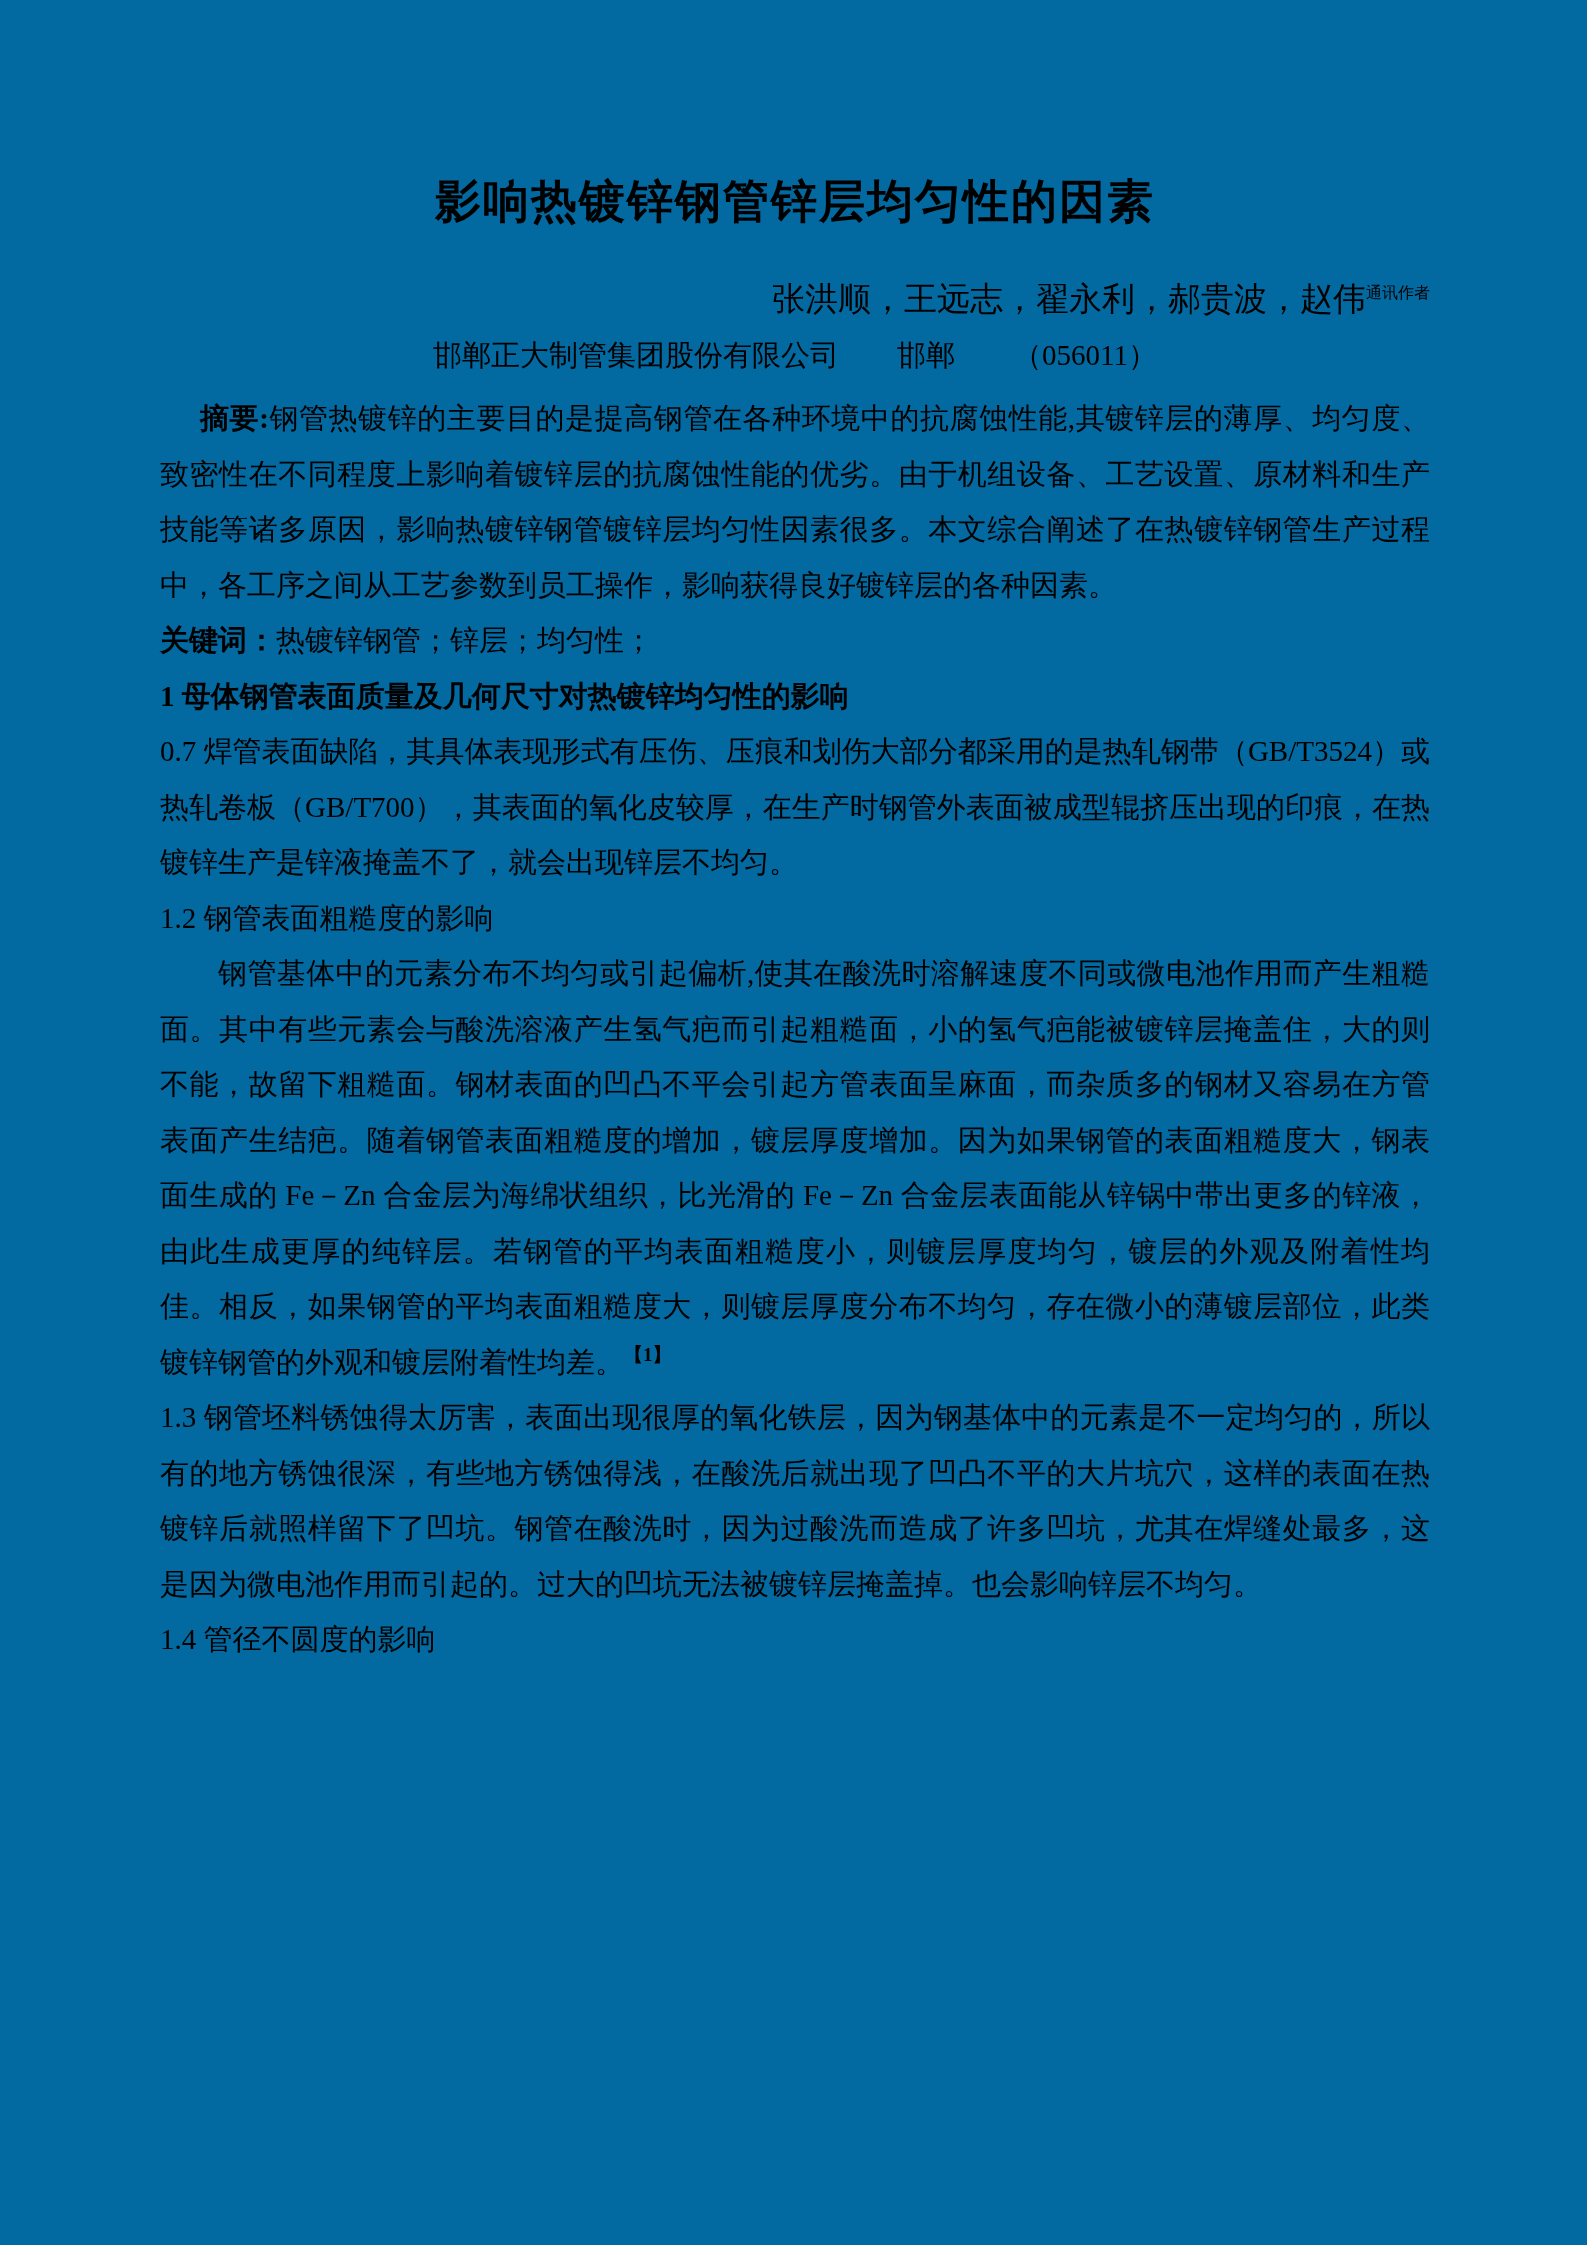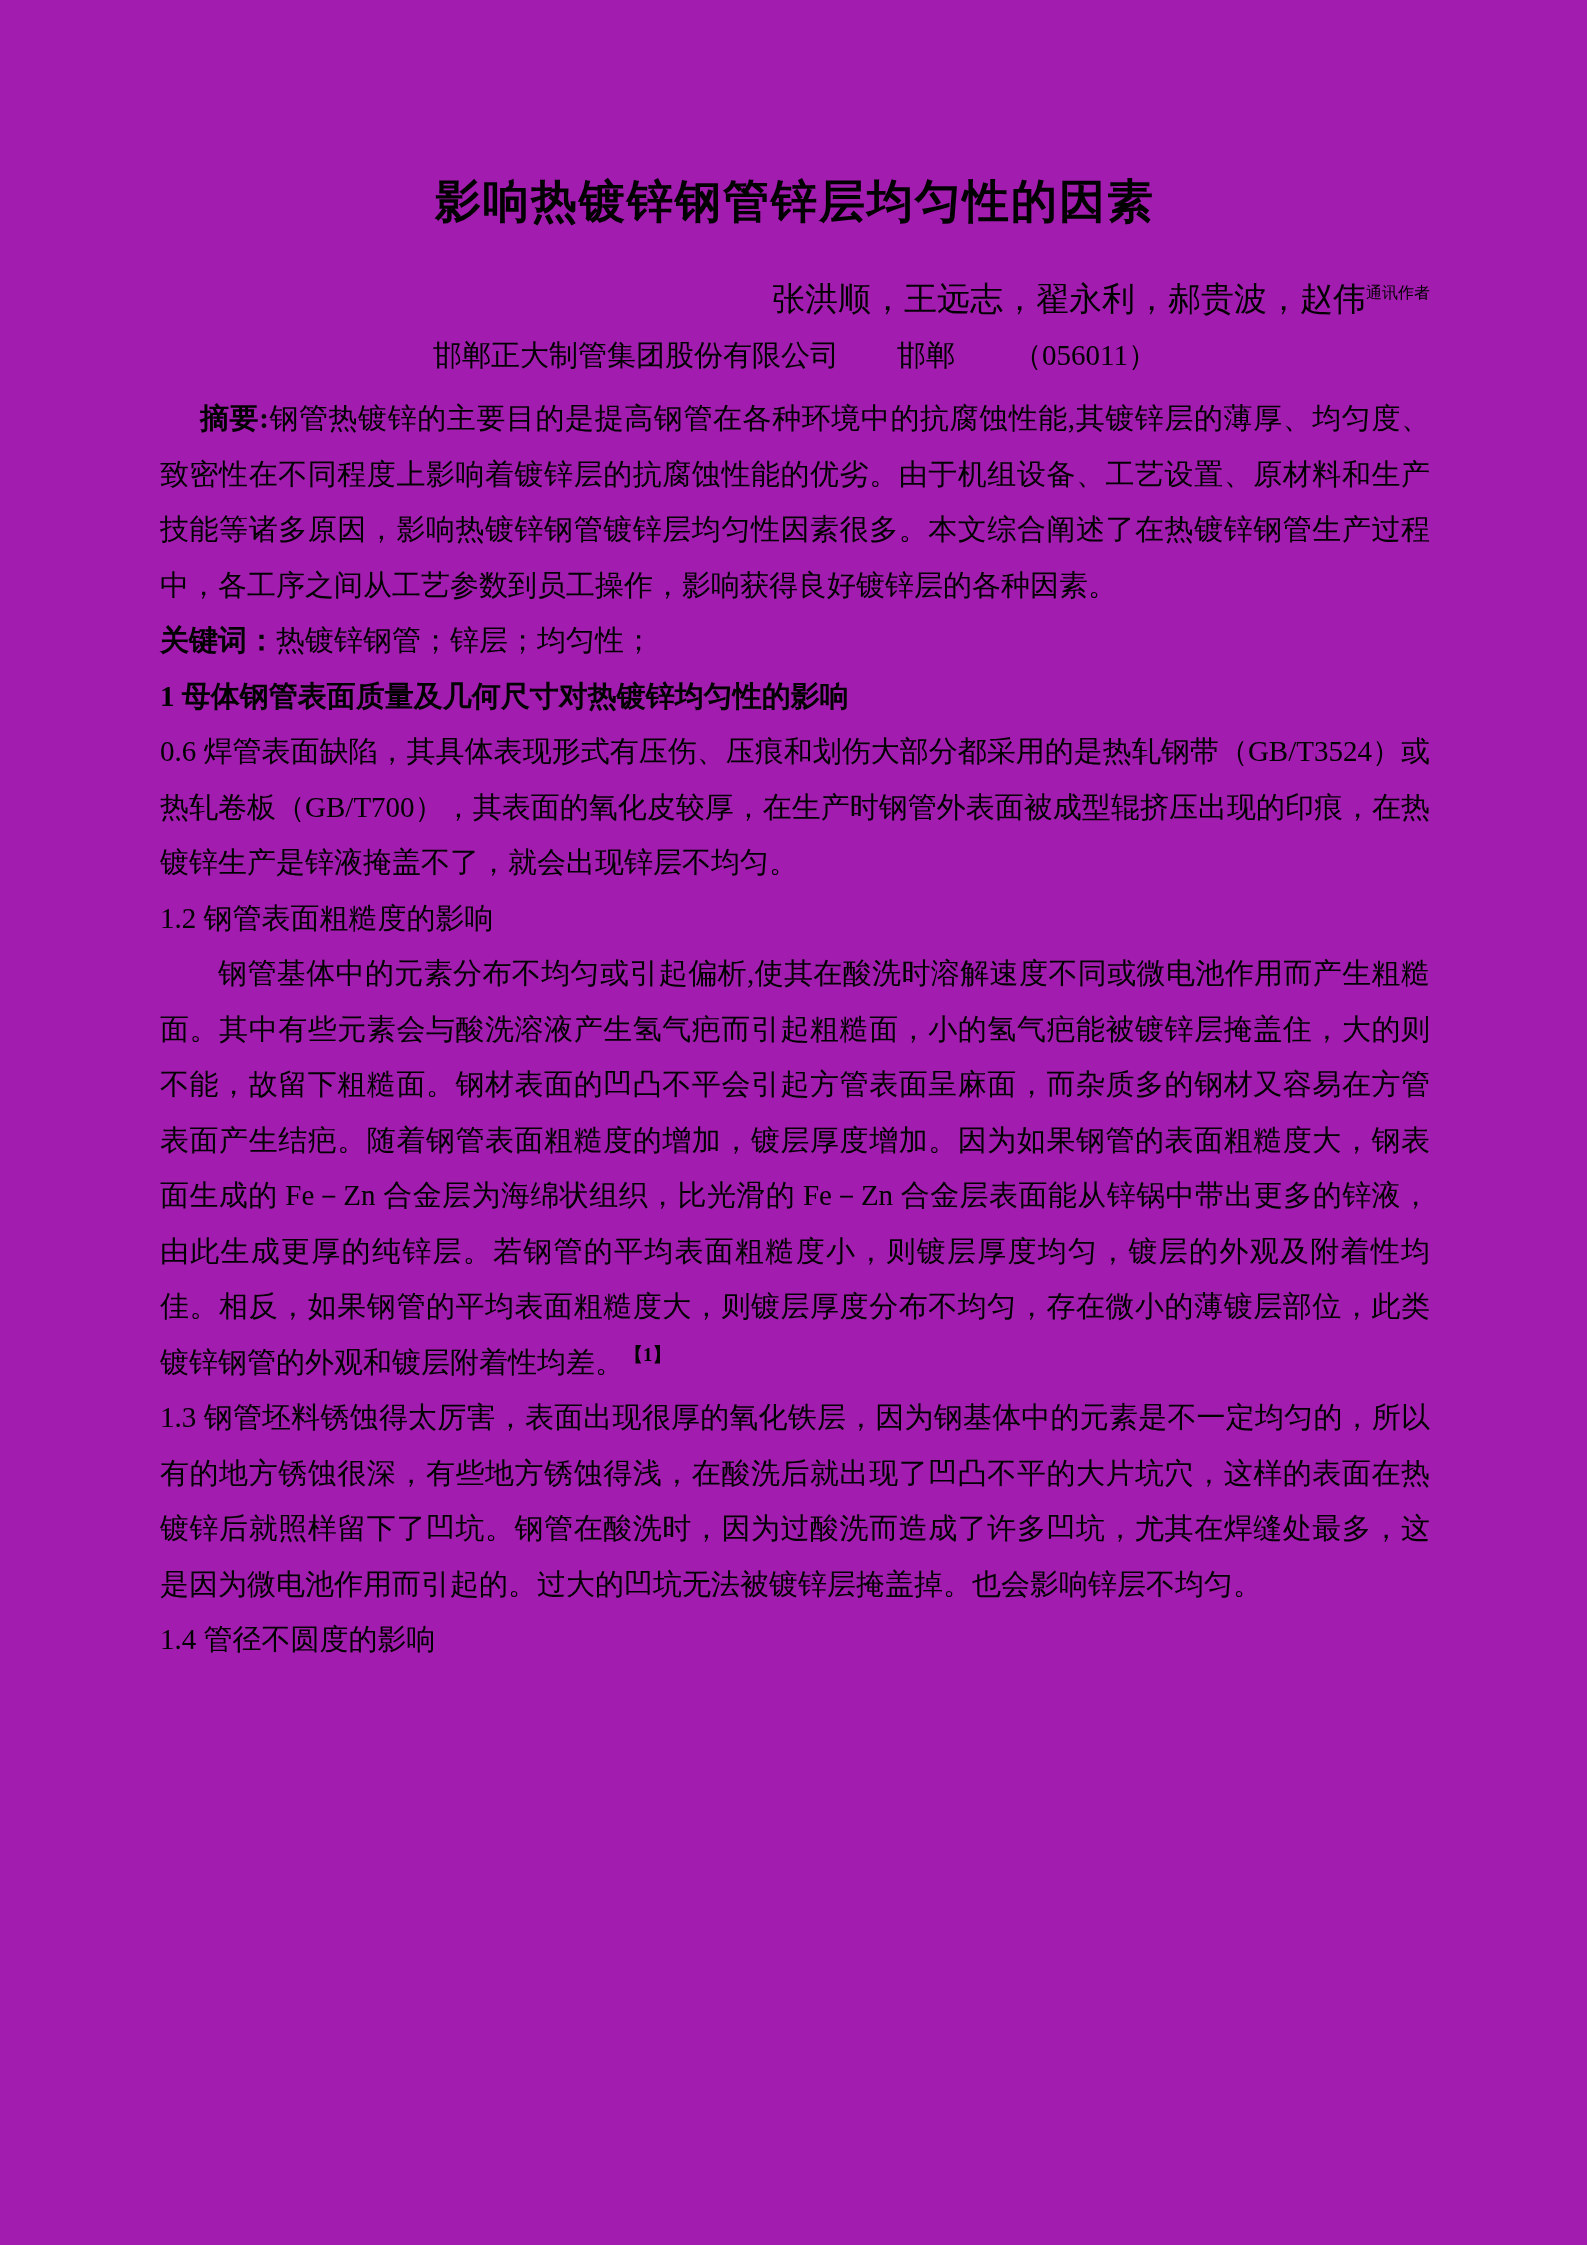--- a/index.html
+++ b/index.html
@@ -4,21 +4,21 @@
 <style>
   html, body {
     margin: 0;
     padding: 0;
     background: #ffffff;
   }
   .page {
     position: relative;
     width: 1587px;
     height: 2245px;
-    background: #a21caf;
+    background: #0369a1;
     box-sizing: border-box;
     padding: 168px 157px 0 160px;
     font-family: "Liberation Serif", "DejaVu Serif", serif;
     color: #000000;
     overflow: hidden;
   }
   .title {
     font-size: 46px;
     font-weight: bold;
     text-align: center;
@@ -76,21 +76,21 @@
   <div class="affiliation">邯郸正大制管集团股份有限公司　　邯郸　　（056011）</div>
 
   <div class="bodytext">
 
     <p class="abstract"><span class="bold">摘要:</span><span>钢管热镀锌的主要目的是提高钢管在各种环境中的抗腐蚀性能,其镀锌层的薄厚、均匀度、致密性在不同程度上影响着镀锌层的抗腐蚀性能的优劣。由于机组设备、工艺设置、原材料和生产技能等诸多原因，影响热镀锌钢管镀锌层均匀性因素很多。本文综合阐述了在热镀锌钢管生产过程中，各工序之间从工艺参数到员工操作，影响获得良好镀锌层的各种因素。</span></p>
 
     <p><span class="bold">关键词：</span><span>热镀锌钢管；锌层；均匀性；</span></p>
 
     <h2>1 母体钢管表面质量及几何尺寸对热镀锌均匀性的影响</h2>
 
-    <p>0.6 焊管表面缺陷，其具体表现形式有压伤、压痕和划伤大部分都采用的是热轧钢带（GB/T3524）或热轧卷板（GB/T700），其表面的氧化皮较厚，在生产时钢管外表面被成型辊挤压出现的印痕，在热镀锌生产是锌液掩盖不了，就会出现锌层不均匀。</p>
+    <p>0.7 焊管表面缺陷，其具体表现形式有压伤、压痕和划伤大部分都采用的是热轧钢带（GB/T3524）或热轧卷板（GB/T700），其表面的氧化皮较厚，在生产时钢管外表面被成型辊挤压出现的印痕，在热镀锌生产是锌液掩盖不了，就会出现锌层不均匀。</p>
 
     <p>1.2 钢管表面粗糙度的影响</p>
 
     <p class="indent2"><span>钢管基体中的元素分布不均匀或引起偏析,使其在酸洗时溶解速度不同或微电池作用而产生粗糙面。其中有些元素会与酸洗溶液产生氢气疤而引起粗糙面，小的氢气疤能被镀锌层掩盖住，大的则不能，故留下粗糙面。钢材表面的凹凸不平会引起方管表面呈麻面，而杂质多的钢材又容易在方管表面产生结疤。随着钢管表面粗糙度的增加，镀层厚度增加。因为如果钢管的表面粗糙度大，钢表面生成的 Fe－Zn 合金层为海绵状组织，比光滑的 Fe－Zn 合金层表面能从锌锅中带出更多的锌液，由此生成更厚的纯锌层。若钢管的平均表面粗糙度小，则镀层厚度均匀，镀层的外观及附着性均佳。相反，如果钢管的平均表面粗糙度大，则镀层厚度分布不均匀，存在微小的薄镀层部位，此类镀锌钢管的外观和镀层附着性均差。</span><span class="ref-sup">【1】</span></p>
 
     <p>1.3 钢管坯料锈蚀得太厉害，表面出现很厚的氧化铁层，因为钢基体中的元素是不一定均匀的，所以有的地方锈蚀很深，有些地方锈蚀得浅，在酸洗后就出现了凹凸不平的大片坑穴，这样的表面在热镀锌后就照样留下了凹坑。钢管在酸洗时，因为过酸洗而造成了许多凹坑，尤其在焊缝处最多，这是因为微电池作用而引起的。过大的凹坑无法被镀锌层掩盖掉。也会影响锌层不均匀。</p>
 
     <p>1.4 管径不圆度的影响</p>
 
 

